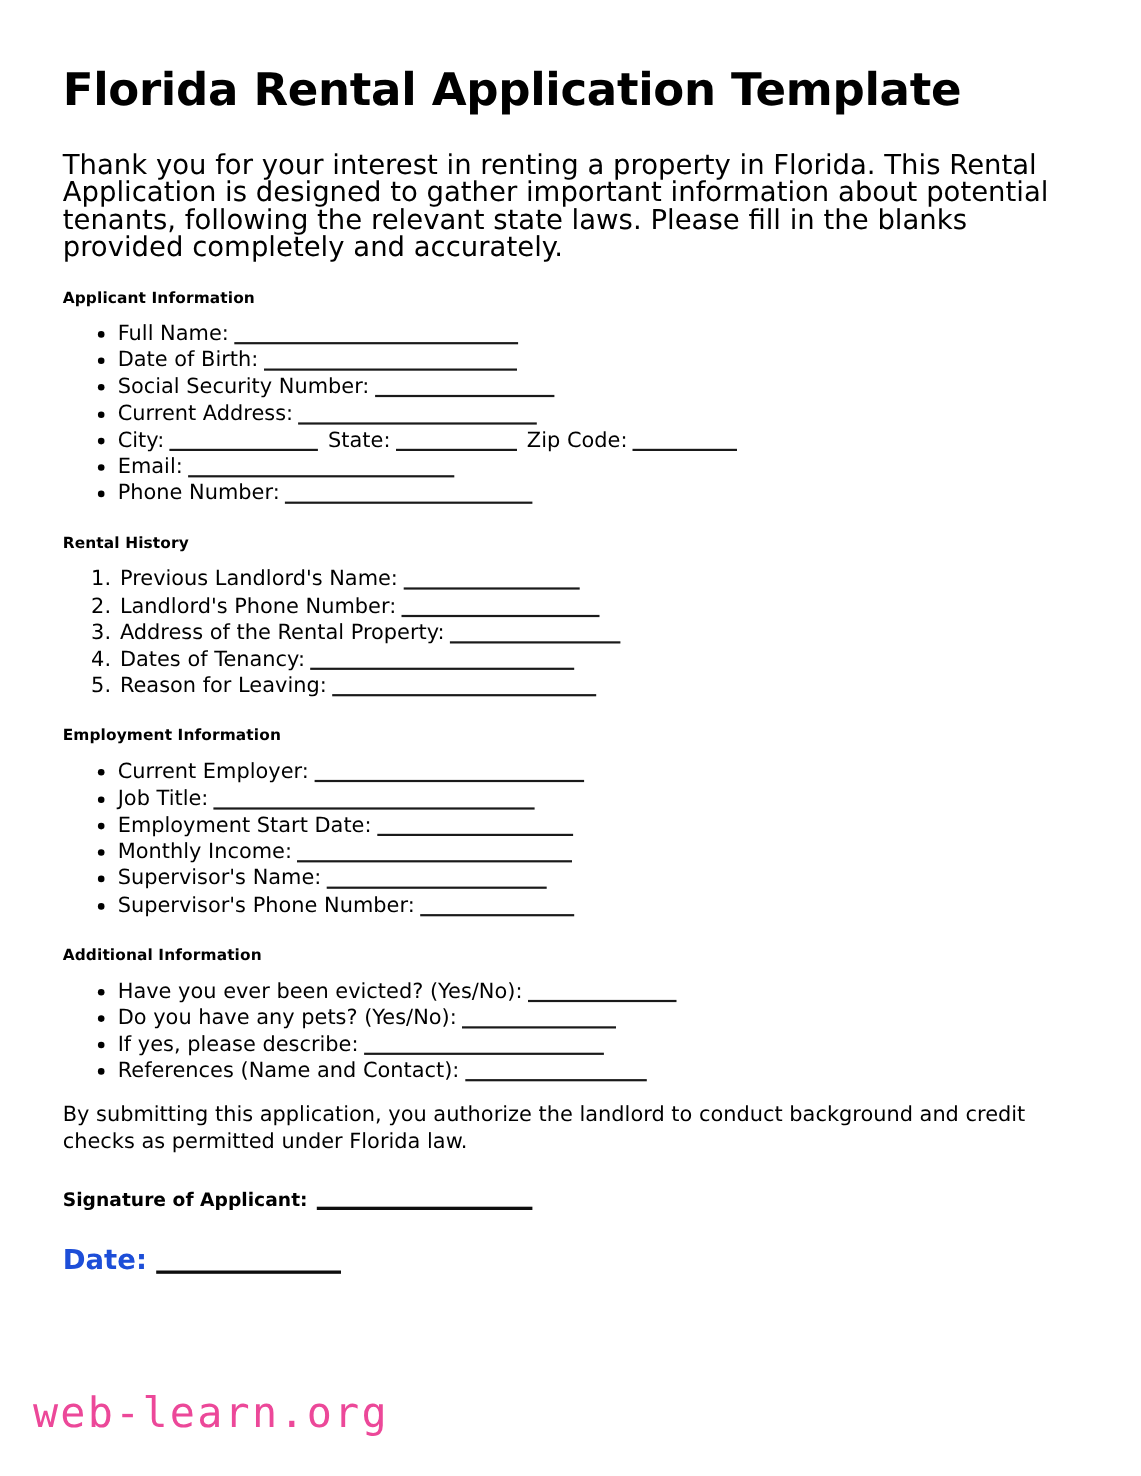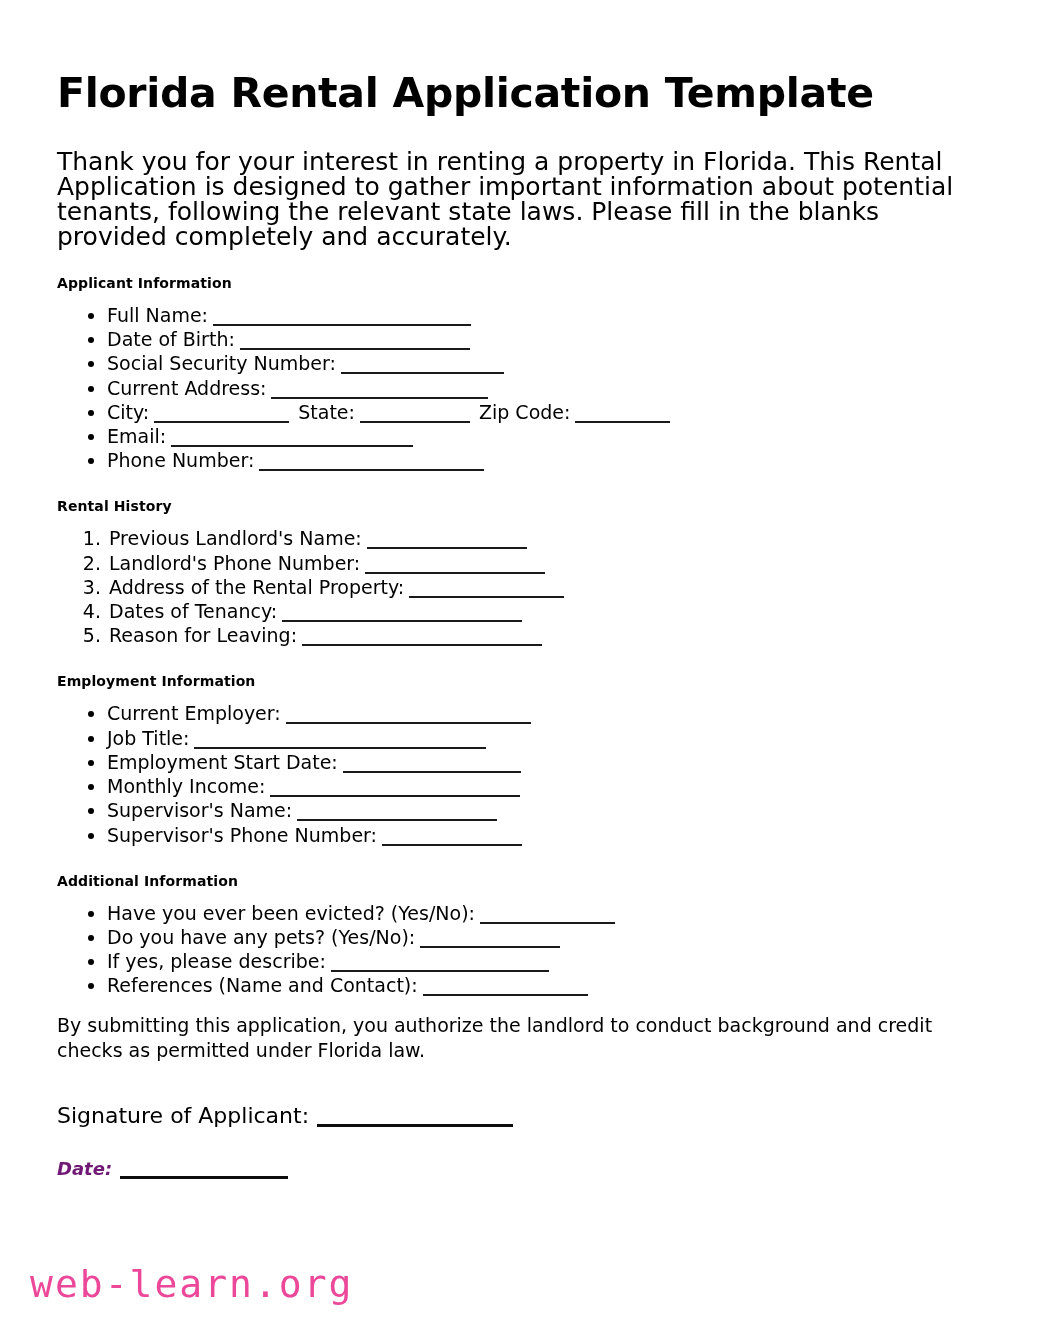--- a/index.html
+++ b/index.html
@@ -30,21 +30,21 @@
     position: absolute;
     left: 57px;
     top: 60px;
     width: 920px;
   }
   h1.doc-title {
     font-size: 41px;
     font-weight: bold;
     letter-spacing: -0.3px;
     line-height: 1.05;
-    margin: 12px 0 0 0;
+    margin: 0 0 0 0;
     padding: 0;
     color: #000;
     font-family: "DejaVu Sans", "Liberation Sans", sans-serif;
   }
   p.intro {
     font-size: 25px;
     line-height: 25px;
     margin: 34px 0 0 0;
     padding: 0;
     width: 912px;
@@ -87,39 +87,38 @@
   }
   p.closing {
     font-size: 19px;
     line-height: 25px;
     margin: 15px 0 0 0;
     padding: 0;
     width: 900px;
     color: #000;
   }
   p.sig-line {
-    font-size: 22px;
-    font-weight: normal;
-    margin: 40px 0 0 0;
+    font-size: 17px;
+    font-weight: bold;
+    margin: 30px 0 0 0;
     padding: 0;
     color: #000;
     white-space: nowrap;
   }
   p.sig-line .blank {
     border-bottom: 3px solid #0d0d0d;
     margin-left: 8px;
   }
   p.date-line {
-    font-size: 18px;
+    font-size: 25px;
     font-weight: bold;
     margin: 30px 0 0 0;
     padding: 0;
-    color: #701a75;
+    color: #1d4ed8;
     white-space: nowrap;
-    font-style: italic;
   }
   p.date-line .blank {
     border-bottom: 3px solid #0d0d0d;
     margin-left: 8px;
   }
   .watermark {
     position: absolute;
     left: 30px;
     top: 1262px;
     font-family: "DejaVu Sans Mono", "Liberation Mono", monospace;

